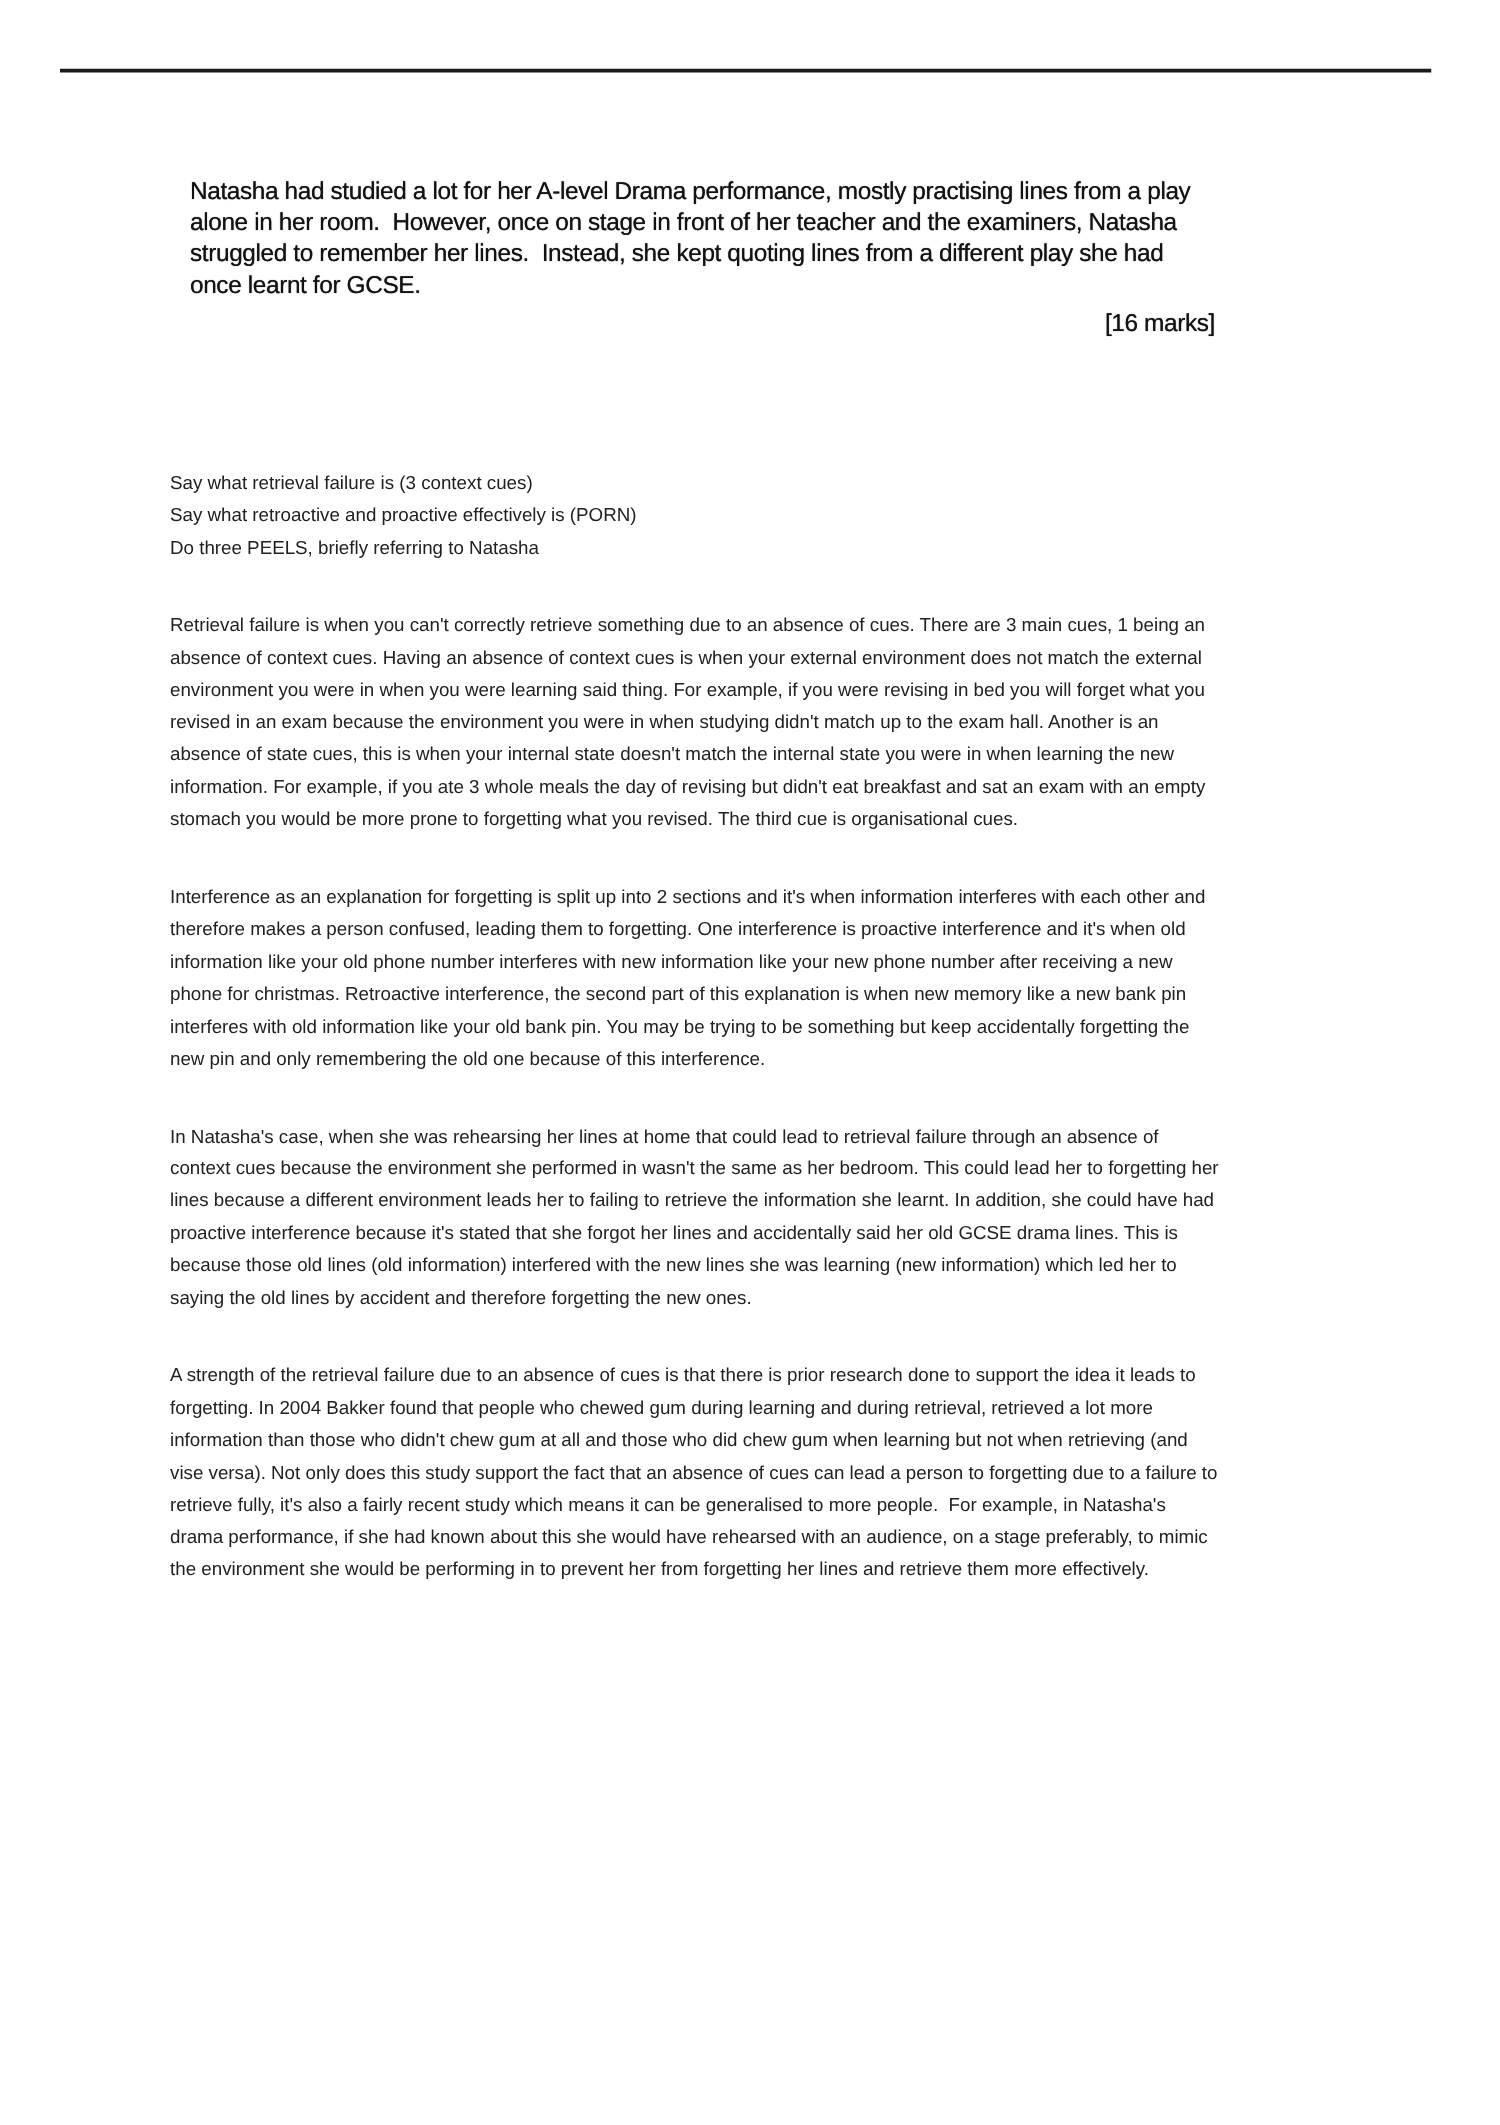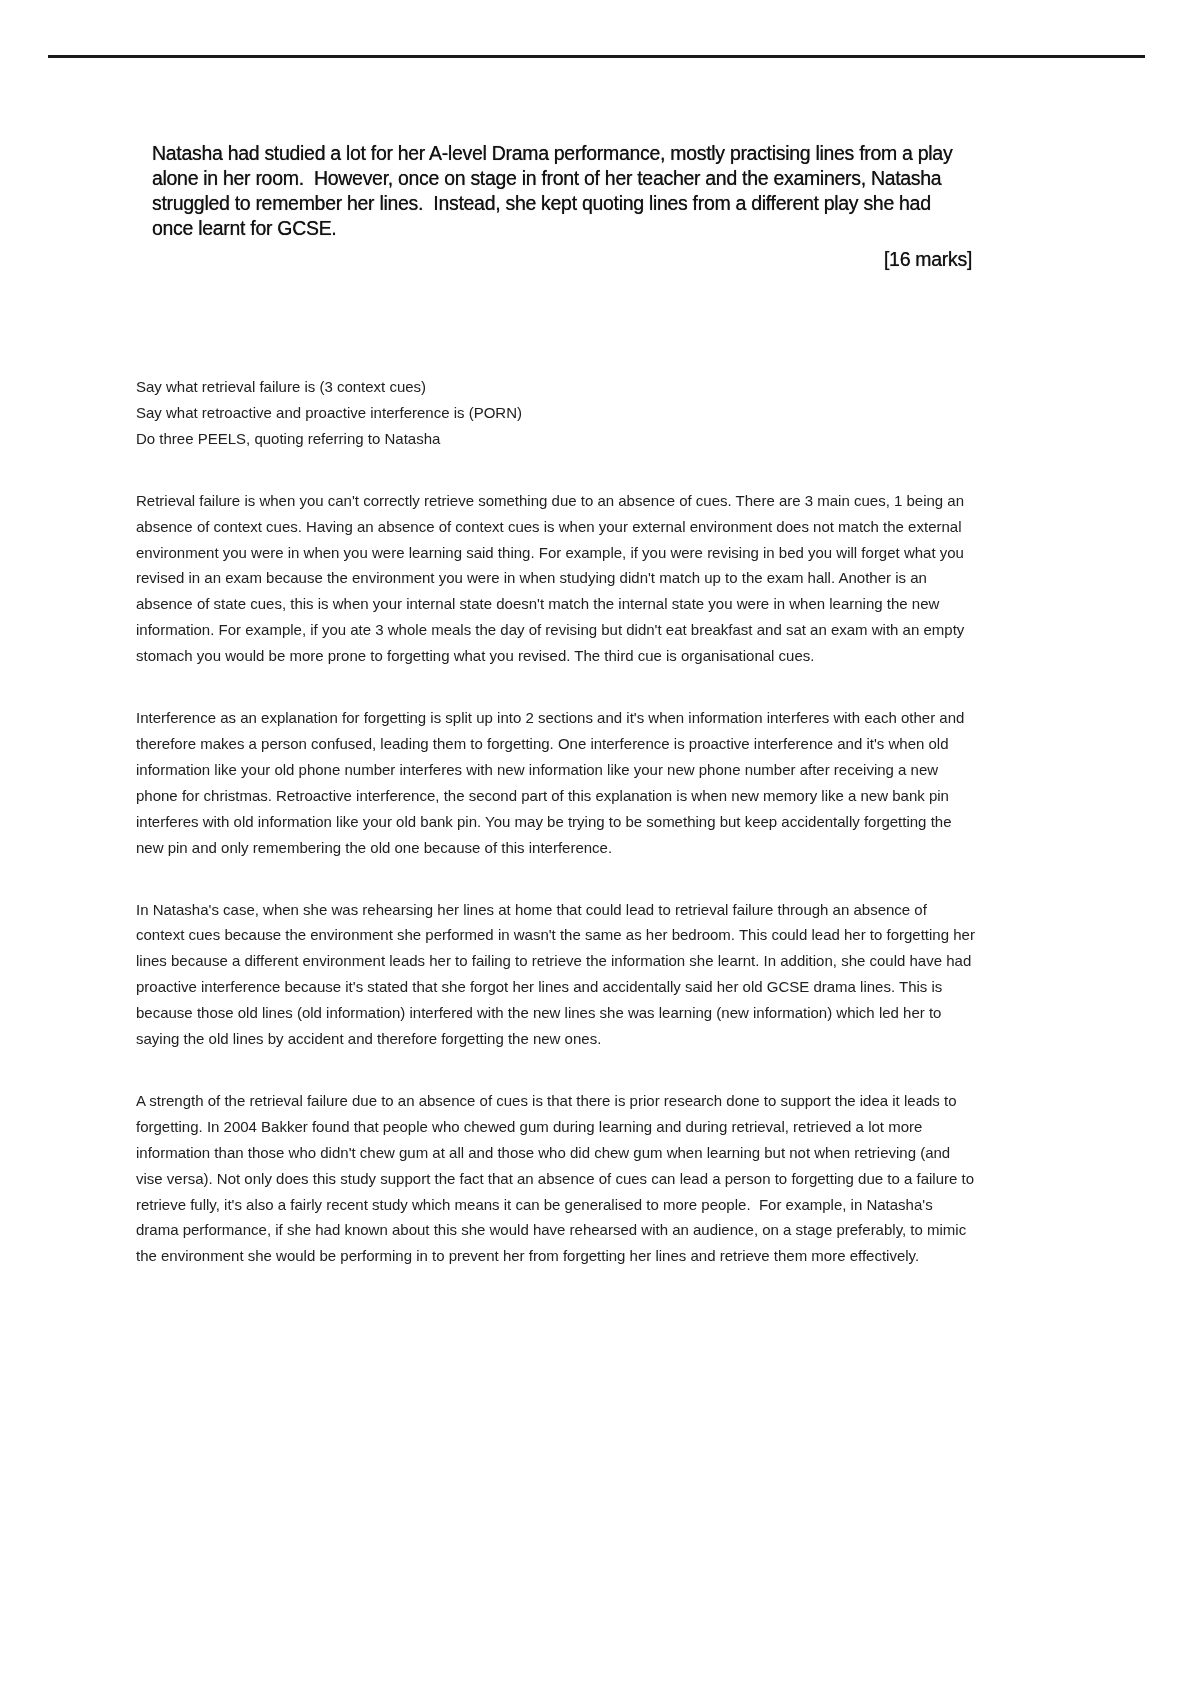--- a/index.html
+++ b/index.html
@@ -87,22 +87,22 @@
   <div class="rule rule-top"></div>
 
   <div class="question-block">
     <p class="question-scenario">Natasha had studied a lot for her A-level Drama performance, mostly practising lines from a play alone in her room.  However, once on stage in front of her teacher and the examiners, Natasha struggled to remember her lines.  Instead, she kept quoting lines from a different play she had once learnt for GCSE.</p>
     <p class="marks-line">[16 marks]</p>
   </div>
 
   <div class="answer">
     <div class="plan">
       <div>Say what retrieval failure is (3 context cues)</div>
-      <div>Say what retroactive and proactive interference is (PORN)</div>
-      <div>Do three PEELS, quoting referring to Natasha</div>
+      <div>Say what retroactive and proactive effectively is (PORN)</div>
+      <div>Do three PEELS, briefly referring to Natasha</div>
     </div>
     <p class="para">Retrieval failure is when you can't correctly retrieve something due to an absence of cues. There are 3 main cues, 1 being an absence of context cues. Having an absence of context cues is when your external environment does not match the external environment you were in when you were learning said thing. For example, if you were revising in bed you will forget what you revised in an exam because the environment you were in when studying didn't match up to the exam hall. Another is an absence of state cues, this is when your internal state doesn't match the internal state you were in when learning the new information. For example, if you ate 3 whole meals the day of revising but didn't eat breakfast and sat an exam with an empty stomach you would be more prone to forgetting what you revised. The third cue is organisational cues.</p>
     <p class="para">Interference as an explanation for forgetting is split up into 2 sections and it's when information interferes with each other and therefore makes a person confused, leading them to forgetting. One interference is proactive interference and it's when old information like your old phone number interferes with new information like your new phone number after receiving a new phone for christmas. Retroactive interference, the second part of this explanation is when new memory like a new bank pin interferes with old information like your old bank pin. You may be trying to be something but keep accidentally forgetting the new pin and only remembering the old one because of this interference.</p>
     <p class="para">In Natasha's case, when she was rehearsing her lines at home that could lead to retrieval failure through an absence of context cues because the environment she performed in wasn't the same as her bedroom. This could lead her to forgetting her lines because a different environment leads her to failing to retrieve the information she learnt. In addition, she could have had proactive interference because it's stated that she forgot her lines and accidentally said her old GCSE drama lines. This is because those old lines (old information) interfered with the new lines she was learning (new information) which led her to saying the old lines by accident and therefore forgetting the new ones.</p>
     <p class="para">A strength of the retrieval failure due to an absence of cues is that there is prior research done to support the idea it leads to forgetting. In 2004 Bakker found that people who chewed gum during learning and during retrieval, retrieved a lot more information than those who didn't chew gum at all and those who did chew gum when learning but not when retrieving (and vise versa). Not only does this study support the fact that an absence of cues can lead a person to forgetting due to a failure to retrieve fully, it's also a fairly recent study which means it can be generalised to more people.  For example, in Natasha's drama performance, if she had known about this she would have rehearsed with an audience, on a stage preferably, to mimic the environment she would be performing in to prevent her from forgetting her lines and retrieve them more effectively.</p>
   </div>
 
   <div class="rule rule-bottom"></div>
 
 </div>

